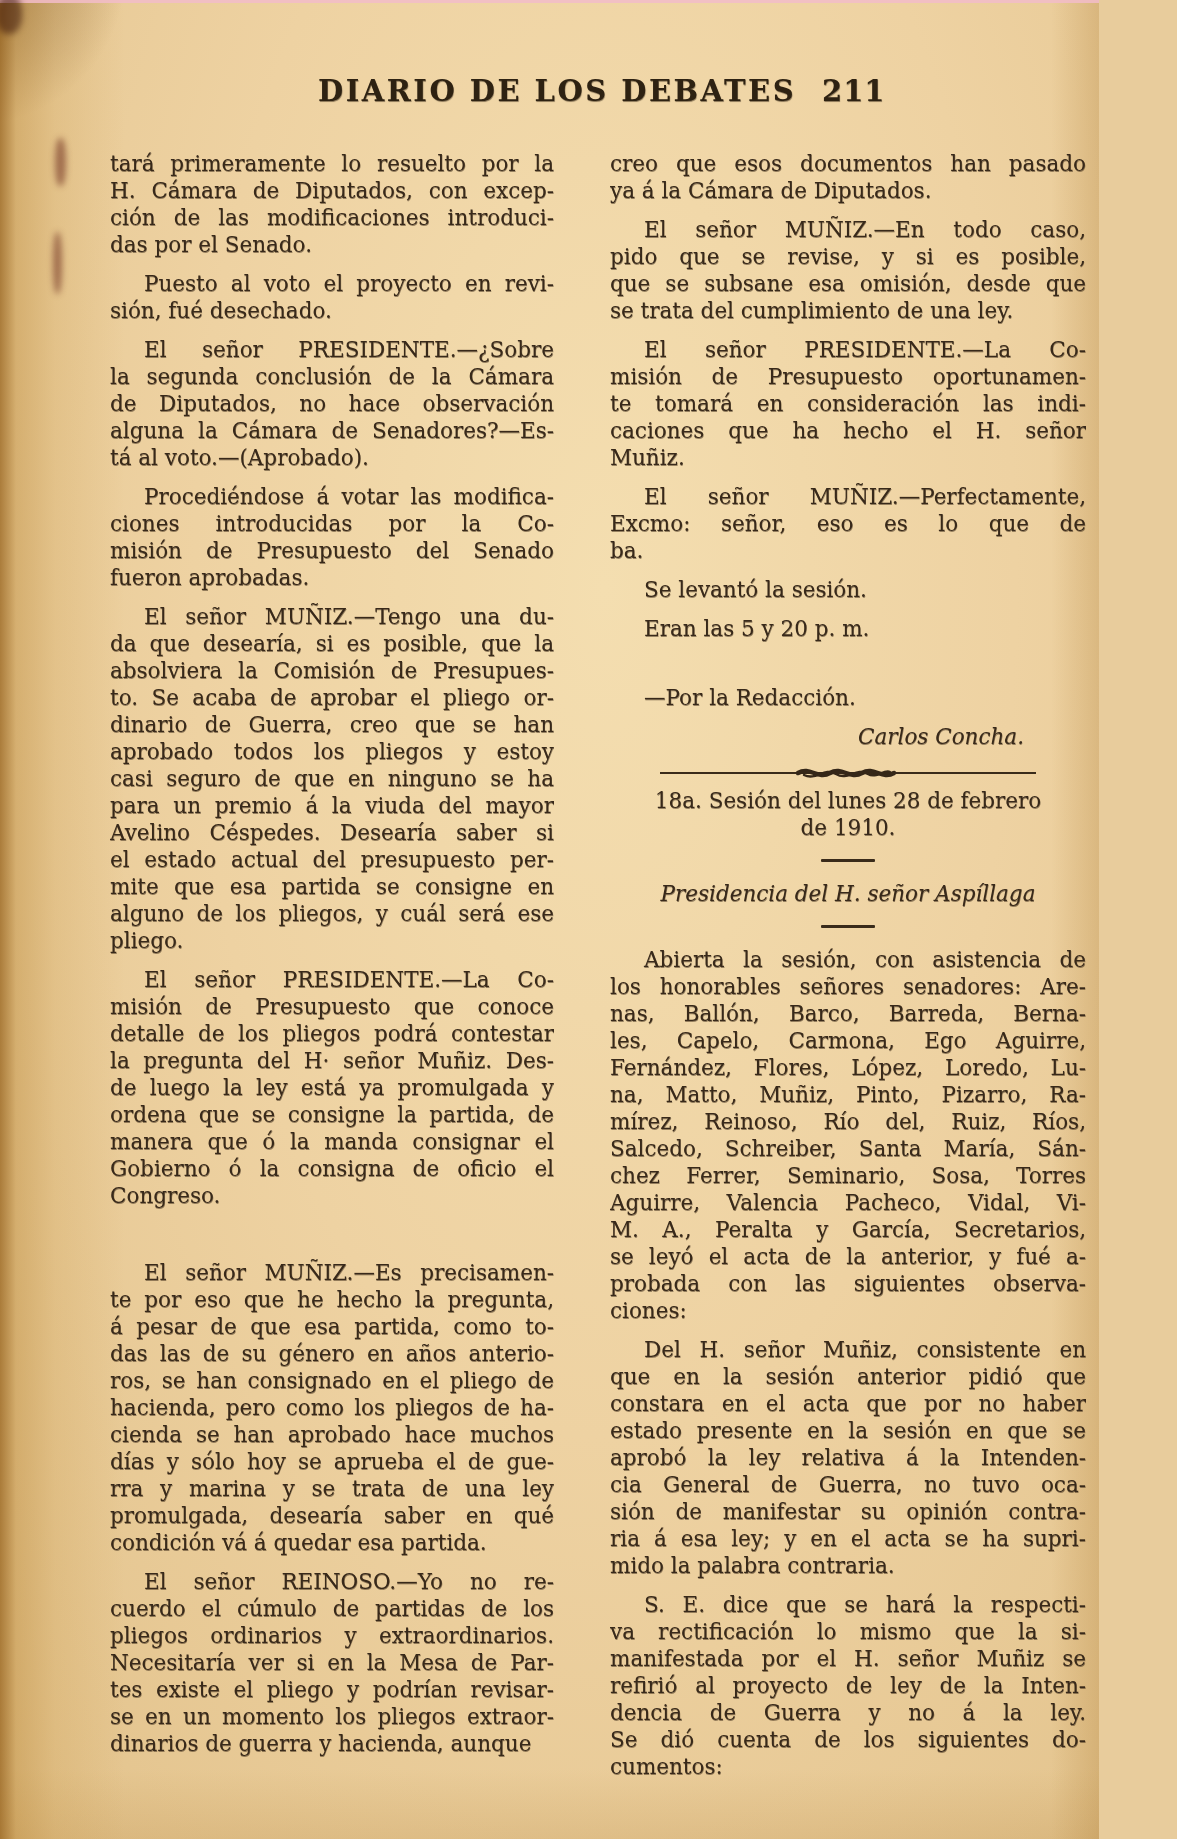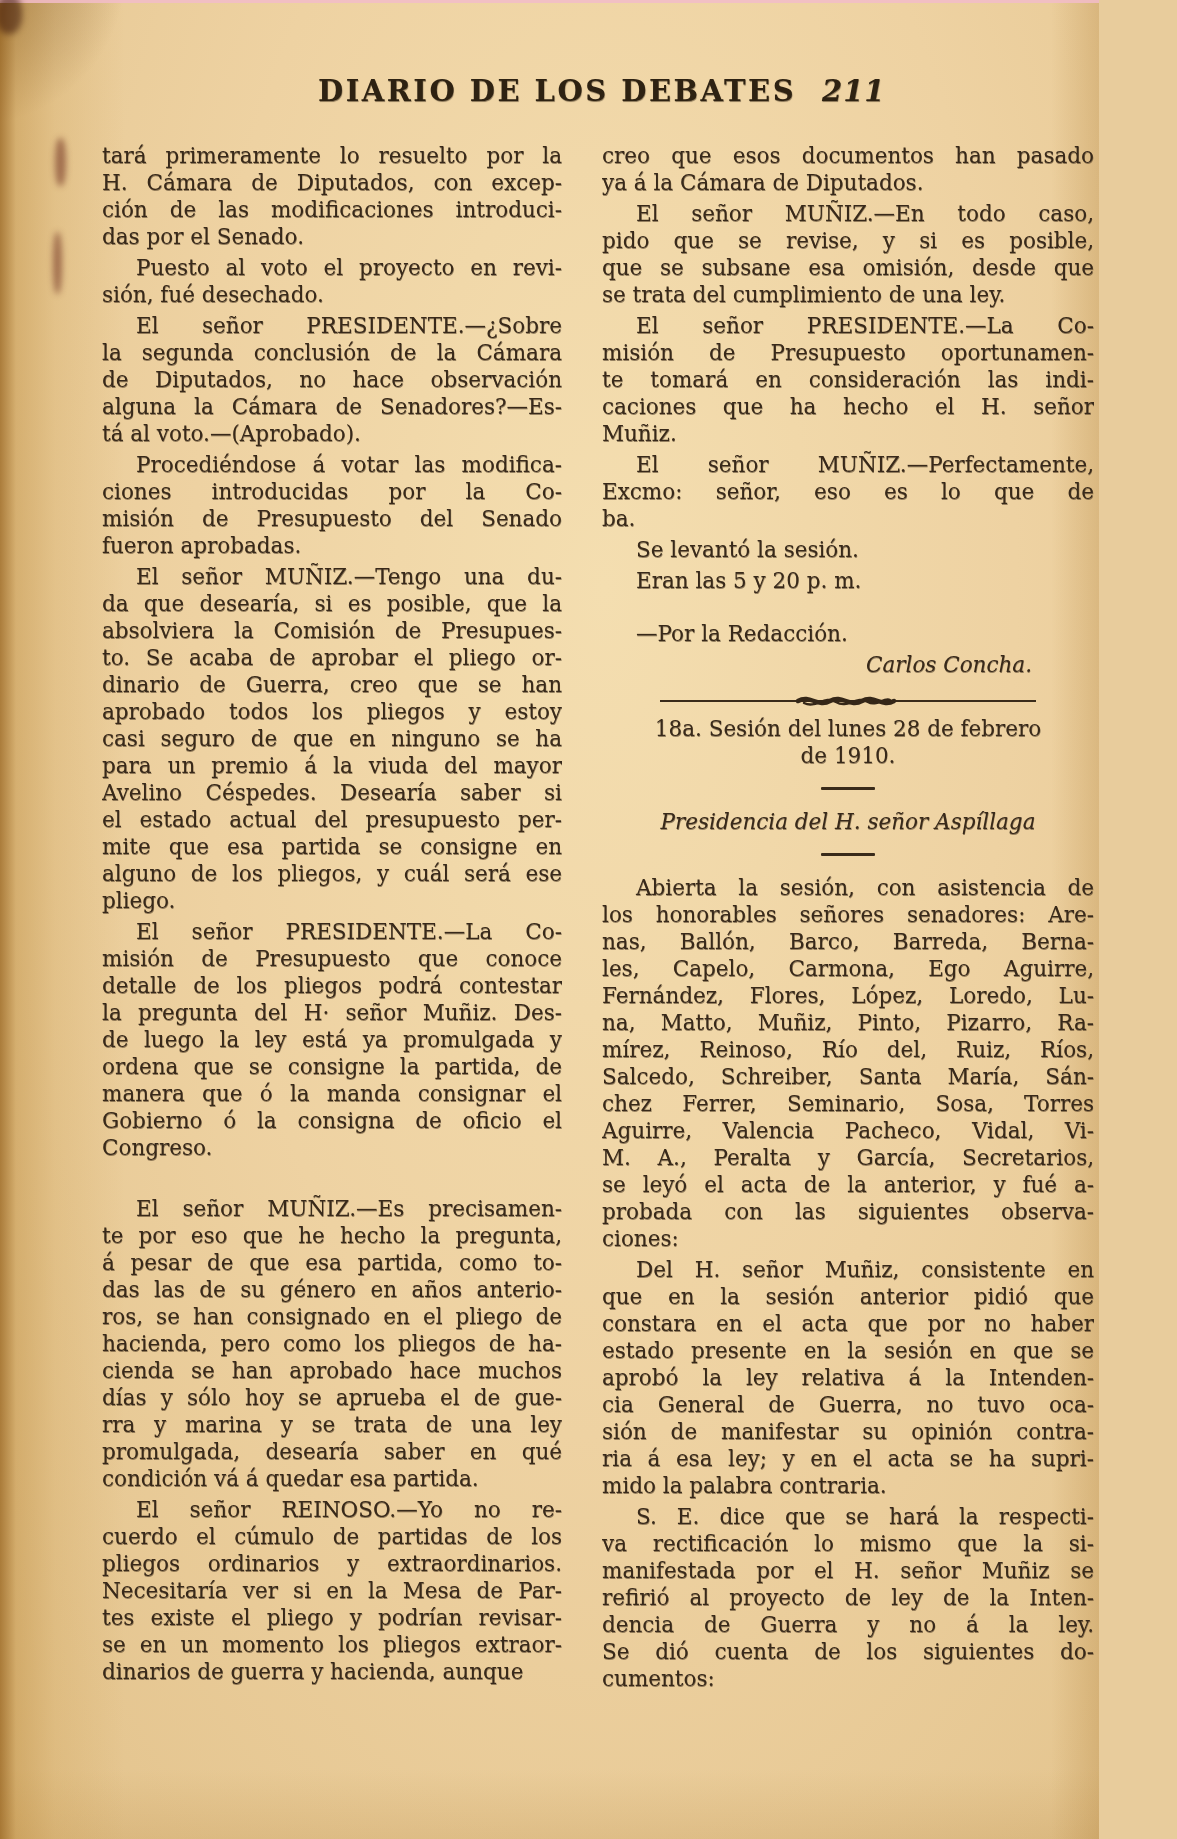--- a/index.html
+++ b/index.html
@@ -20,35 +20,35 @@
     background:radial-gradient(circle at 45% 45%, #4e2209 0%, #6b3212 45%, rgba(160,92,30,.55) 70%, rgba(160,92,30,0) 100%);
     filter:blur(.4px);
   }
   .smudge{position:absolute;background:rgba(96,28,18,.5);filter:blur(3px);border-radius:45%;}
   .smudge.s1{left:55px;top:138px;width:11px;height:48px;}
   .smudge.s2{left:53px;top:232px;width:9px;height:62px;}
   .smudge.s3{left:-4px;top:-6px;width:26px;height:40px;background:rgba(60,22,10,.55);}
   .header{position:absolute;top:74px;left:0;width:100%;height:40px;color:#2e2212;
     text-shadow:.5px .6px .7px rgba(46,32,16,.5);}
   .header .title{position:absolute;left:318px;top:0;font-size:29px;font-weight:bold;letter-spacing:2.5px;white-space:nowrap;}
-  .header .pagenum{position:absolute;left:822px;top:0;font-size:29px;font-weight:bold;letter-spacing:1px;font-style:italic;}
+  .header .pagenum{position:absolute;left:822px;top:0;font-size:29px;font-weight:bold;letter-spacing:1px;}
   .cols{position:absolute;top:138px;left:98px;display:flex;gap:32px;color:#38291a;
     text-shadow:.4px .5px .6px rgba(56,38,20,.5);}
   .col{display:block;}
   .col.left{width:468px;}
   .col.right{width:500px;}
   .line{height:27px;line-height:27px;font-size:21.5px;text-align:justify;text-align-last:justify;overflow:hidden;}
   .line.end{text-align-last:left;}
   .line.ind{text-indent:34px;}
   .line.plain{text-align:right;text-align-last:left;}
   .line.rightline{text-align:right;text-align-last:right;padding-right:62px;font-style:italic;}
   .line.centerline{text-align:left;text-align-last:center;}
   .center-block{margin:4px 0 2px;}
   .center-block.it{font-style:italic;}
-  .para{margin:4px;}
+  .para{margin:12px;}
   .shortrule{width:54px;height:3px;background:#3a2b1a;margin:18px auto;border-radius:1px;}
   .orn{margin:12px 0 6px;text-align:center;}
   .orn svg{display:inline-block;vertical-align:middle;}
 </style>
 </head>
 <body>
 
 <div class="page">
   <div class="topline"></div>
   <div class="smudge s3"></div>

